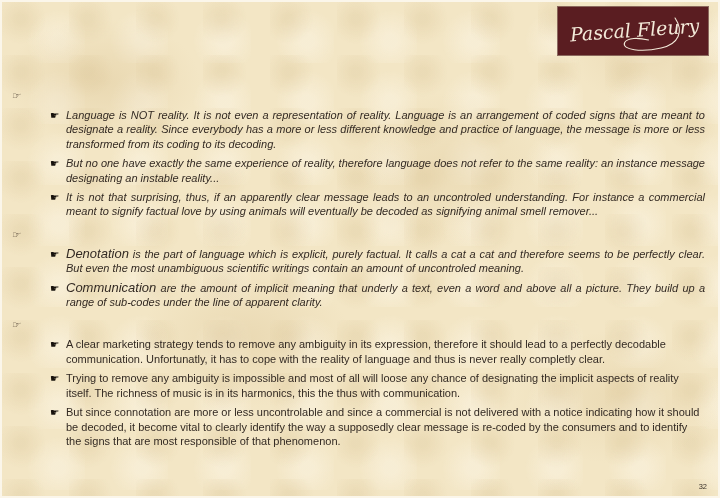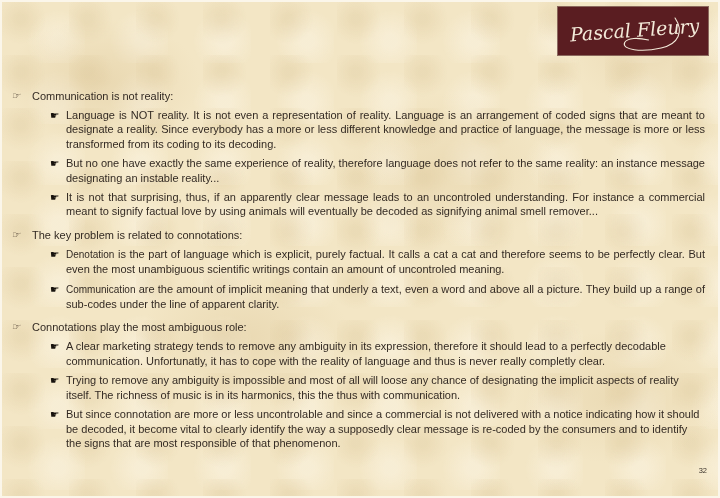--- a/index.html
+++ b/index.html
@@ -40,24 +40,24 @@
     transform:skewX(-10deg);
   }
   .h-text{font-size:11px;line-height:14px;}
   .b-row{display:flex;margin-top:5px;}
   .icon-l2{
     flex:none;width:16px;margin-left:38px;
     font-family:"DejaVu Sans",sans-serif;
     font-size:10.5px;line-height:14.4px;color:#17120d;
   }
   .b-text{margin:0;flex:1;font-size:11px;line-height:14.4px;}
-  .justify .b-text{text-align:justify;text-justify:inter-word;}
-  .lead{font-size:10px;}
+  .justify .b-text{text-align:justify;text-justify:inter-word;font-style:italic;}
+  .lead{font-size:13px;}
   .page-number{
-    position:absolute;right:11px;bottom:21px;
+    position:absolute;right:11px;bottom:5px;
     font-size:7.5px;color:#3a322a;
   }
 </style>
 </head>
 <body>
 
 <div class="slide">
 
   <div class="logo">
     <svg viewBox="0 0 150 48">
@@ -65,53 +65,50 @@
         <text x="12" y="30" font-family="DejaVu Serif, serif" font-style="italic" font-size="19" fill="#f3ead9">Pascal Fleury</text>
         <path d="M118 14 c 8 14 2 26 -16 29 c -20 3 -40 -1 -36 -8 c 3 -5 14 -4 24 -1" fill="none" stroke="#f3ead9" stroke-width="1.1" stroke-linecap="round"></path>
       </g>
     </svg>
   </div>
 
   <div class="content">
       <div class="section">
         <div class="h-row">
           <span class="icon-l1">☞</span>
-          <span class="h-text">Communication is not reality:</span>
         </div>
         <div class="b-row justify">
           <span class="icon-l2">☛</span>
           <p class="b-text"><span>Language is NOT reality. It is not even a representation of reality. Language is an arrangement of coded signs that are meant to designate a reality. Since everybody has a more or less different knowledge and practice of language, the message is more or less transformed from its coding to its decoding.</span></p>
         </div>
         <div class="b-row justify">
           <span class="icon-l2">☛</span>
           <p class="b-text"><span>But no one have exactly the same experience of reality, therefore language does not refer to the same reality: an instance message designating an instable reality...</span></p>
         </div>
         <div class="b-row justify">
           <span class="icon-l2">☛</span>
           <p class="b-text"><span>It is not that surprising, thus, if an apparently clear message leads to an uncontroled understanding. For instance a commercial meant to signify factual love by using animals will eventually be decoded as signifying animal smell remover...</span></p>
         </div>
       </div>
       <div class="section">
         <div class="h-row">
           <span class="icon-l1">☞</span>
-          <span class="h-text">The key problem is related to connotations:</span>
         </div>
         <div class="b-row justify">
           <span class="icon-l2">☛</span>
           <p class="b-text"><span class="lead">Denotation</span><span> is the part of language which is explicit, purely factual. It calls a cat a cat and therefore seems to be perfectly clear. But even the most unambiguous scientific writings contain an amount of uncontroled meaning.</span></p>
         </div>
         <div class="b-row justify">
           <span class="icon-l2">☛</span>
           <p class="b-text"><span class="lead">Communication</span><span> are the amount of implicit meaning that underly a text, even a word and above all a picture. They build up a range of sub-codes under the line of apparent clarity.</span></p>
         </div>
       </div>
       <div class="section">
         <div class="h-row">
           <span class="icon-l1">☞</span>
-          <span class="h-text">Connotations play the most ambiguous role:</span>
         </div>
         <div class="b-row">
           <span class="icon-l2">☛</span>
           <p class="b-text"><span>A clear marketing strategy tends to remove any ambiguity in its expression, therefore it should lead to a perfectly decodable communication. Unfortunatly, it has to cope with the reality of language and thus is never really completly clear.</span></p>
         </div>
         <div class="b-row">
           <span class="icon-l2">☛</span>
           <p class="b-text"><span>Trying to remove any ambiguity is impossible and most of all will loose any chance of designating the implicit aspects of reality itself. The richness of music is in its harmonics, this the thus with communication.</span></p>
         </div>
         <div class="b-row">

